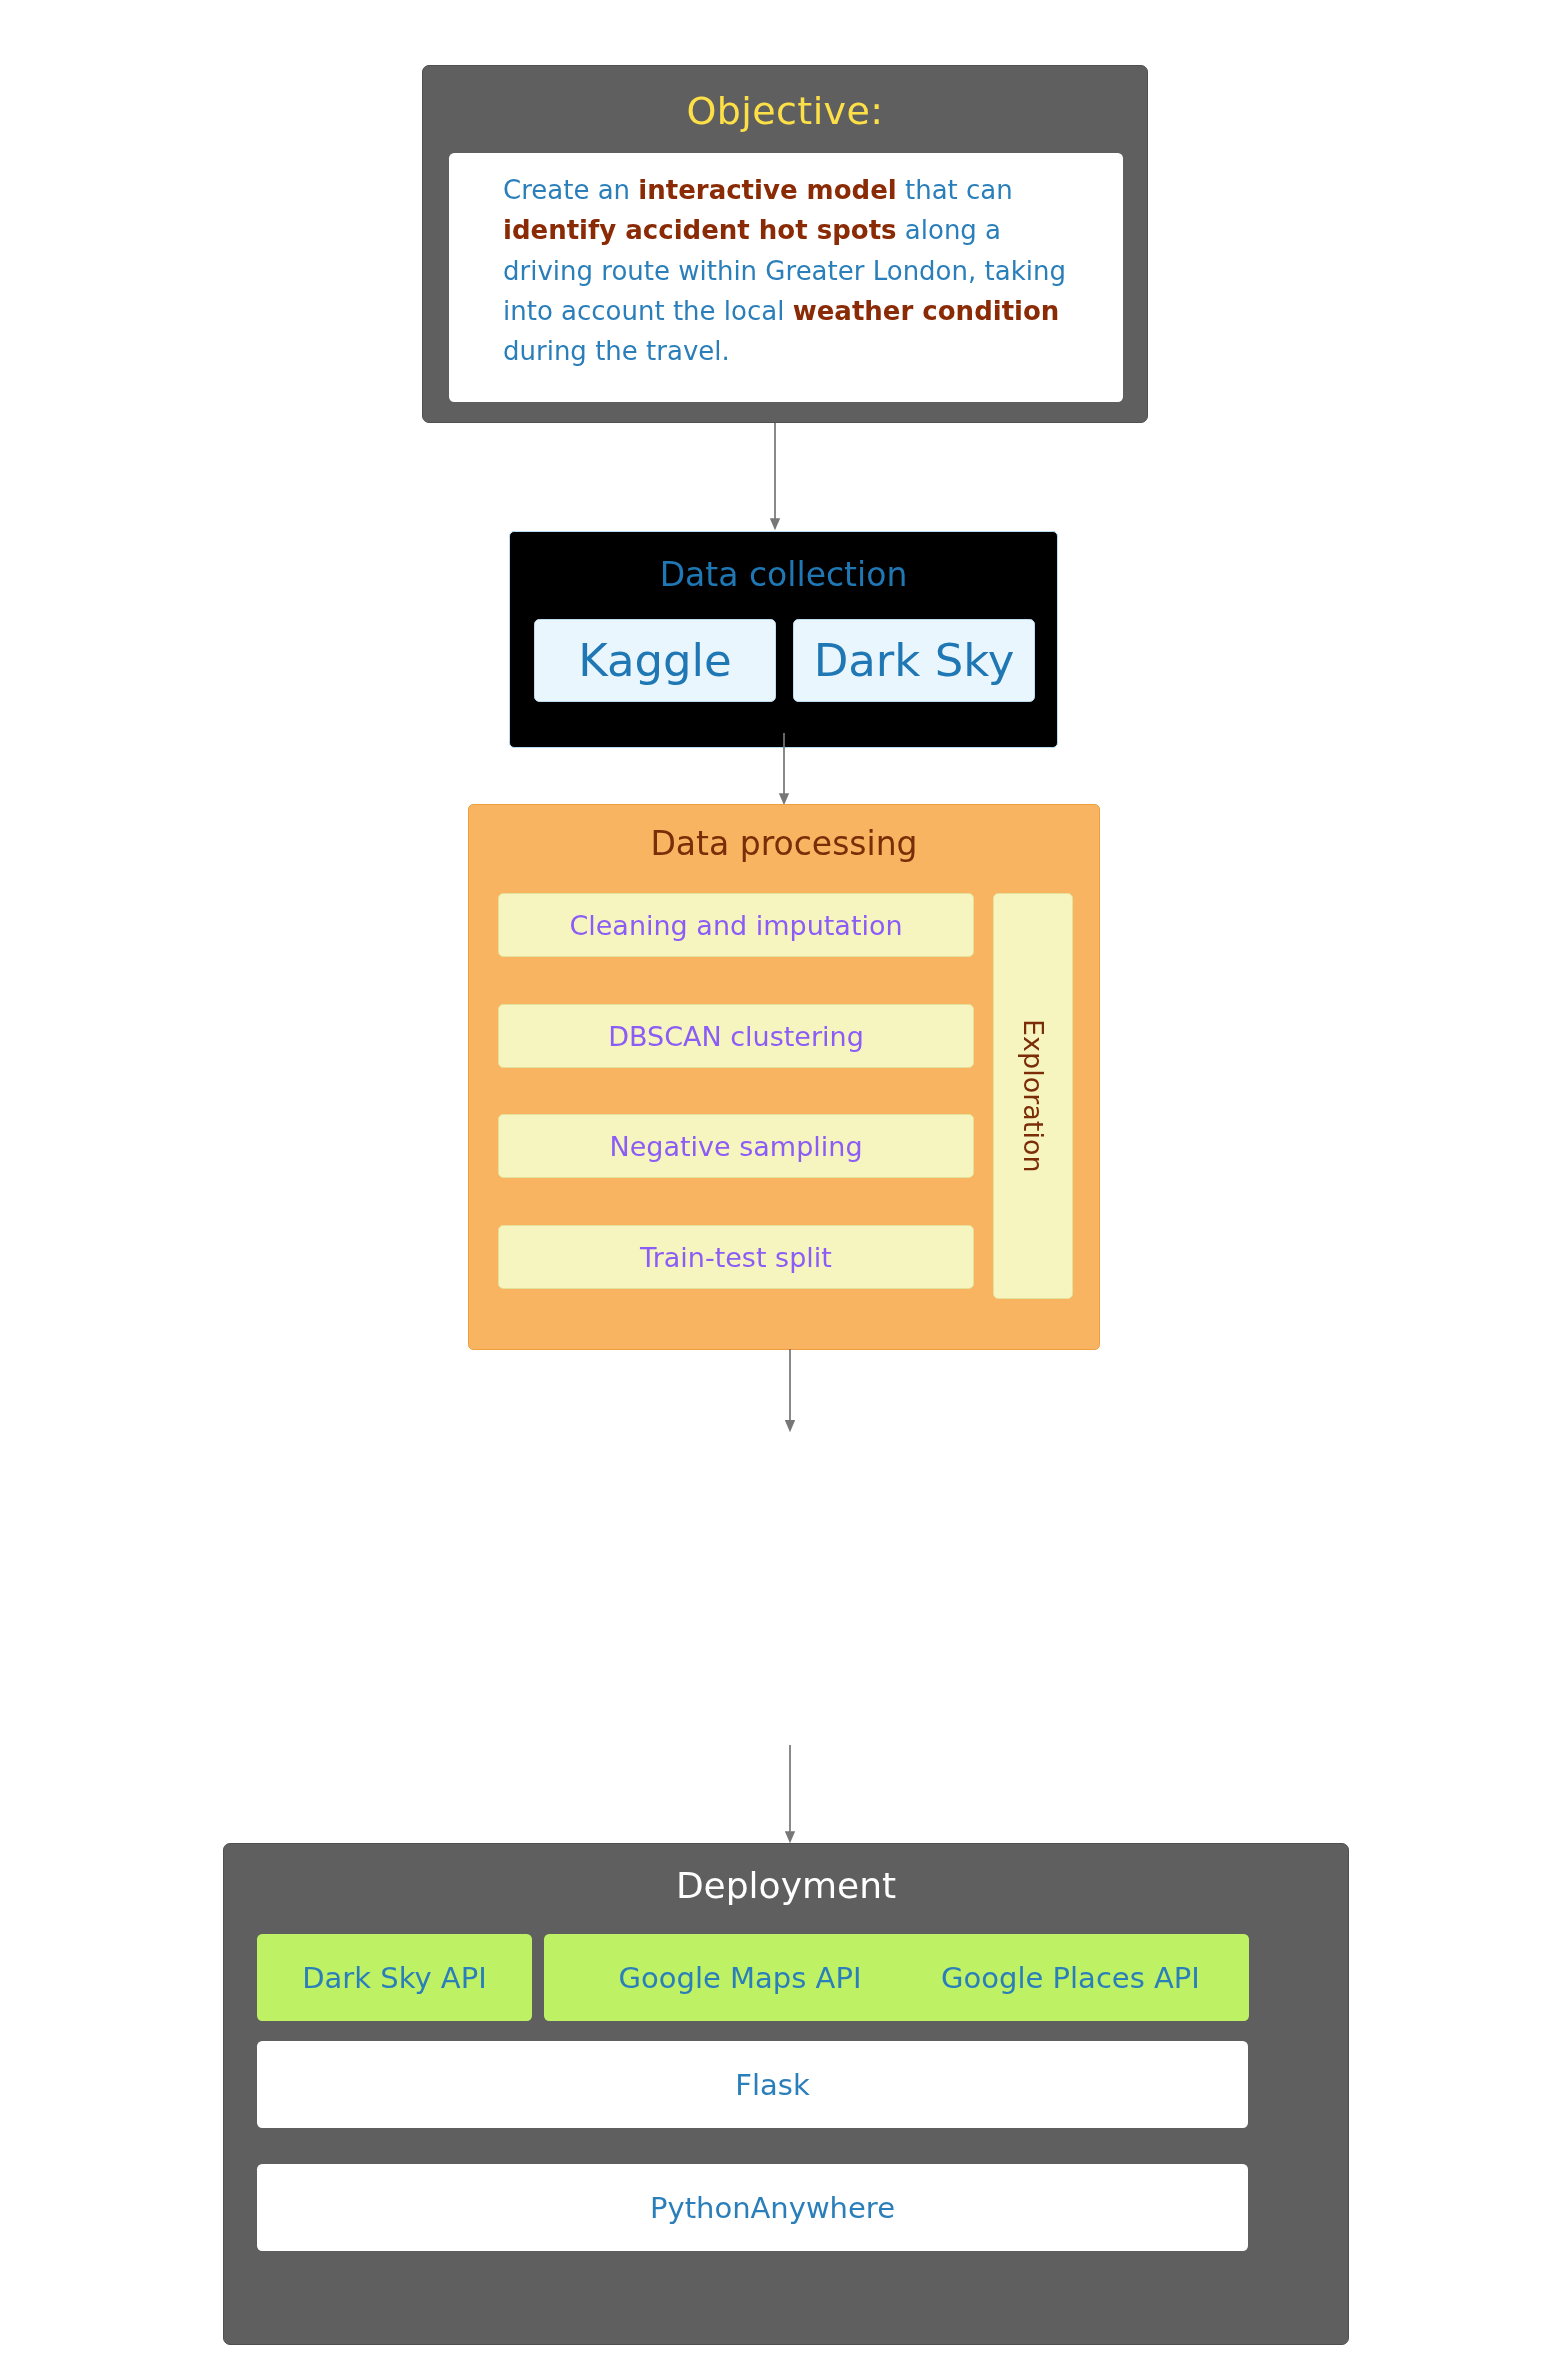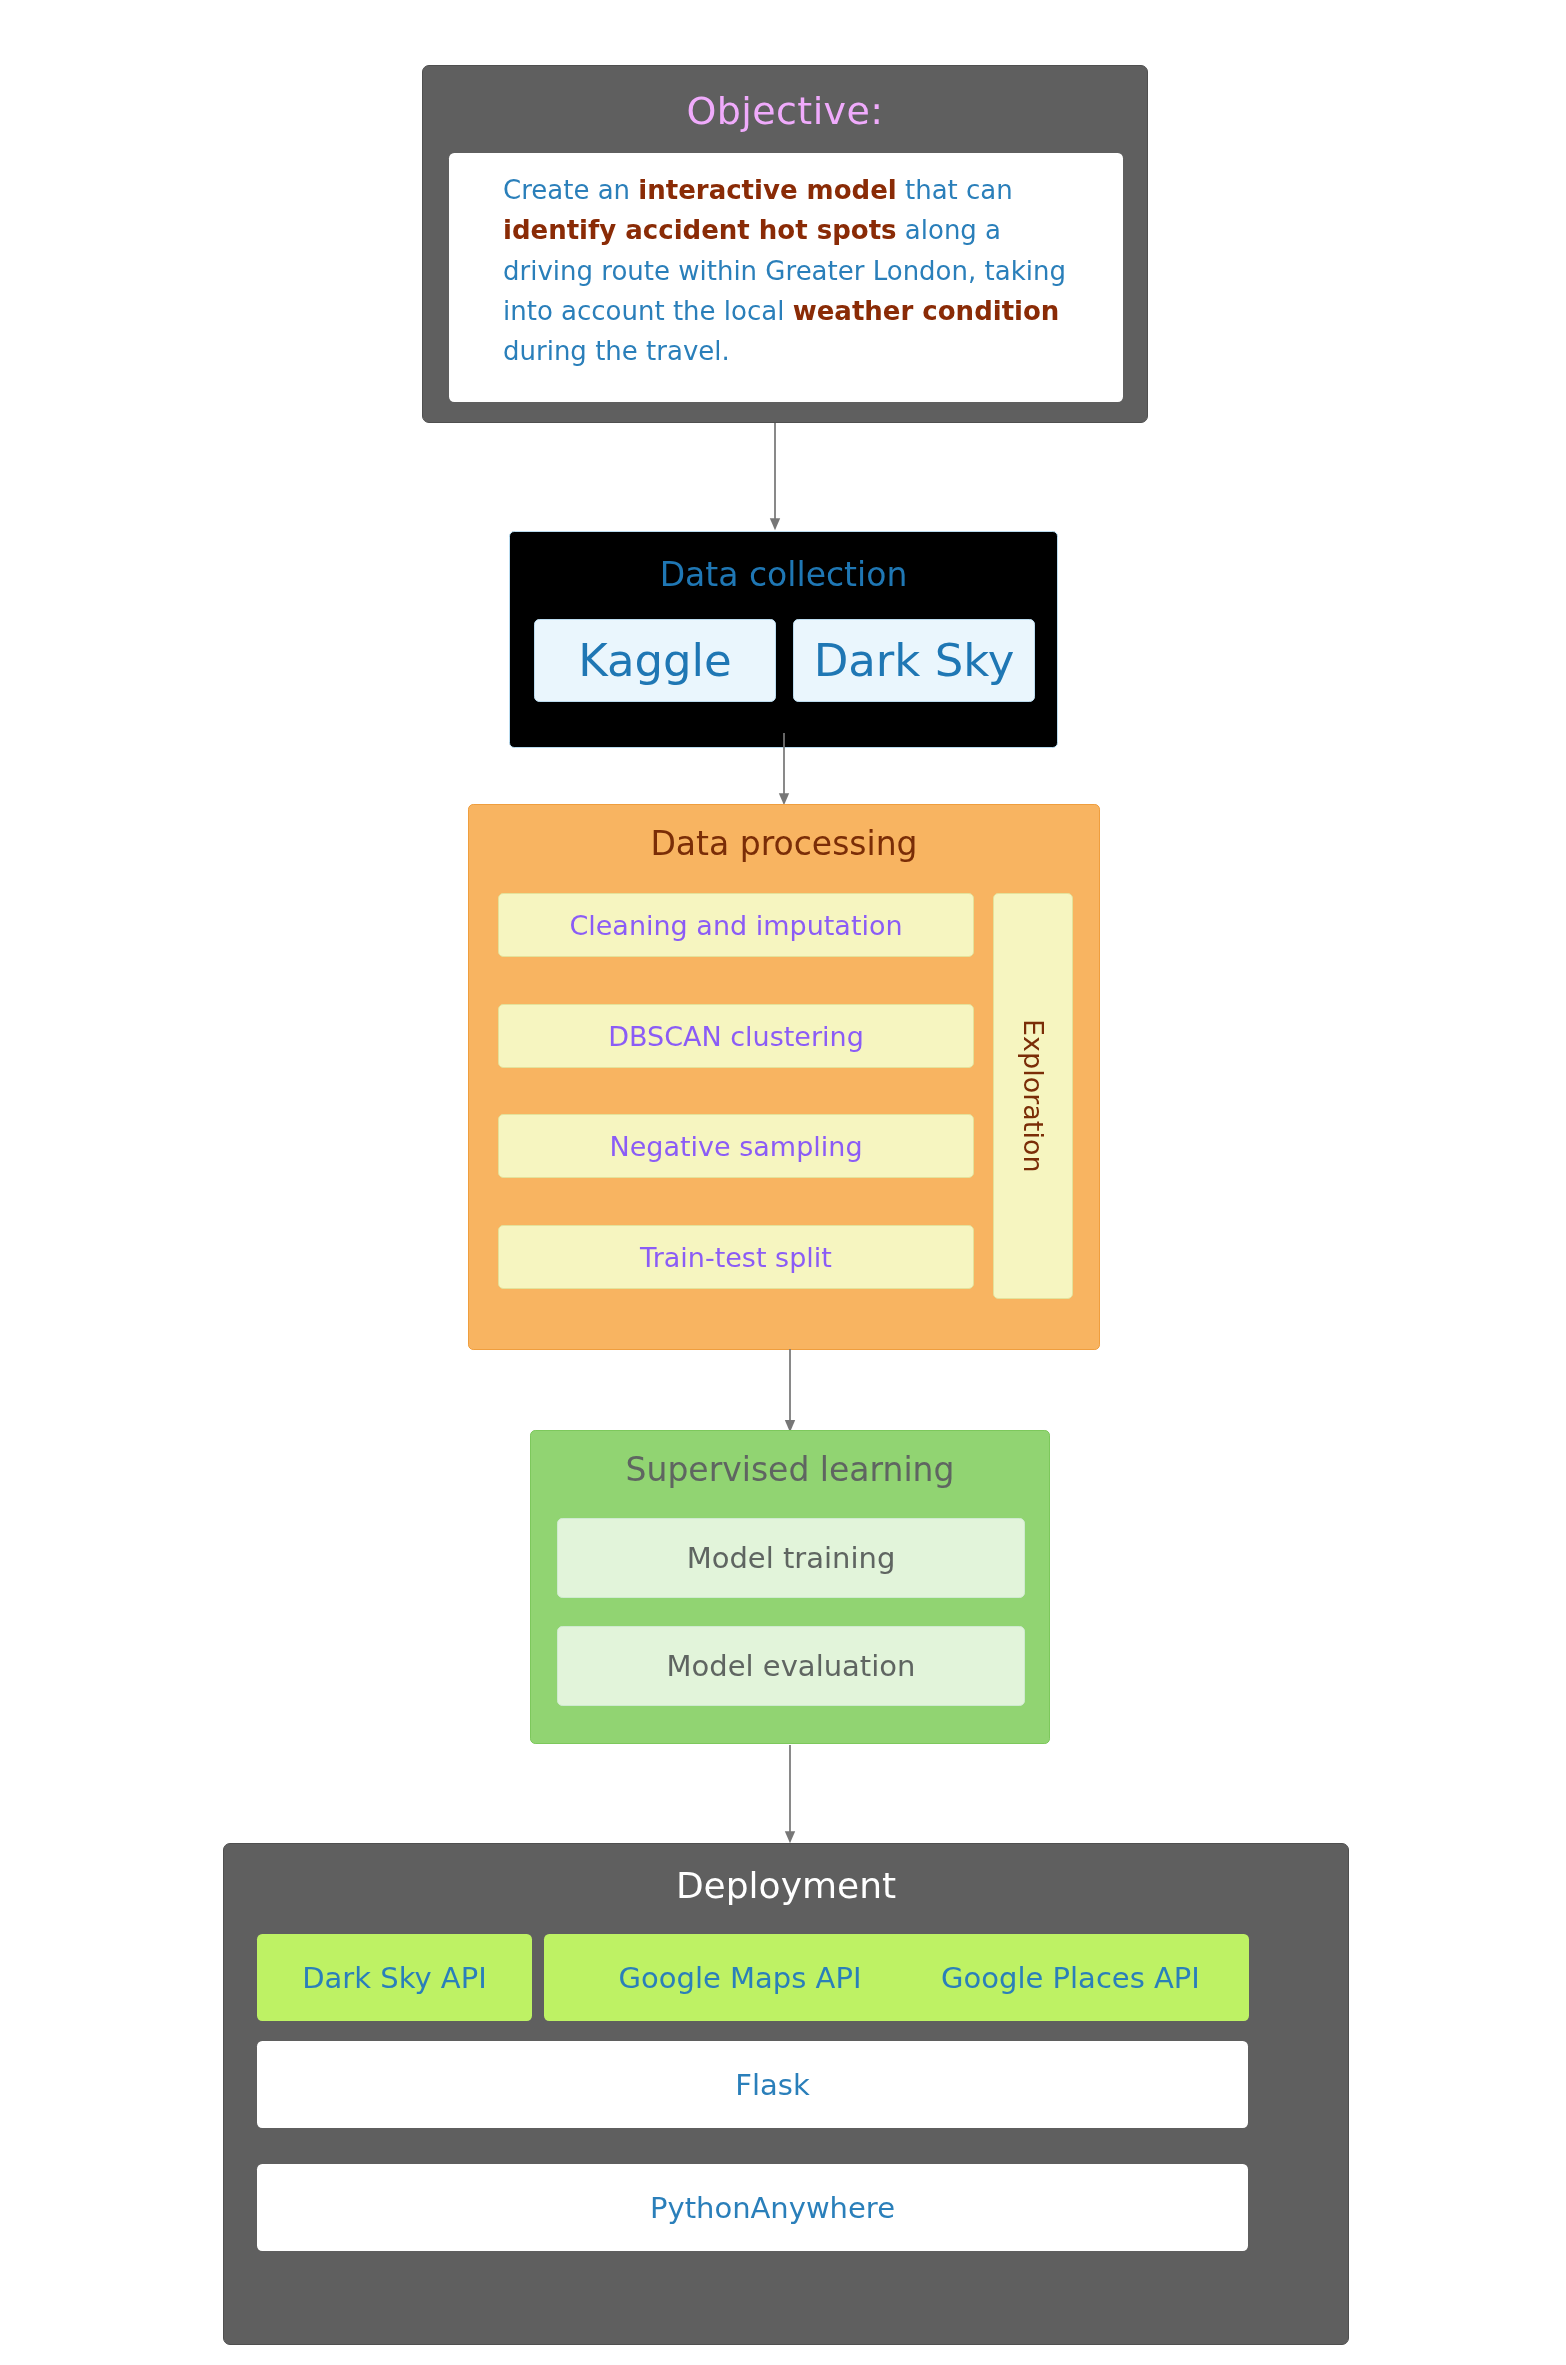--- a/index.html
+++ b/index.html
@@ -39,21 +39,21 @@
     height: 358px;
     background: #5f5f5f;
     border: 1.7px solid #4f4f4f;
     border-radius: 7px;
   }
   #objective-title {
     position: absolute;
     left: 0;
     top: 22.5px;
     width: 100%;
-    color: #f0abfc;
+    color: #fde047;
     font-size: 38px;
     letter-spacing: 0.4px;
   }
   #objective-card {
     position: absolute;
     left: 26px;
     top: 87px;
     width: 674px;
     height: 249px;
     background: #ffffff;
@@ -293,25 +293,20 @@
     <div id="processing-exploration">
       <span>Exploration</span>
     </div>
   </div>
 
   <svg class="arrow" style="left:777px; top:1349px; width:26px; height:85px;" viewBox="0 0 30 98" width="26" height="85">
     <line x1="15" y1="0" x2="15" y2="84" stroke="#777777" stroke-width="2"></line>
     <polygon points="15,96 9,82 21,82" fill="#777777"></polygon>
   </svg>
 
-  <div class="box" id="supervised-box">
-    <div class="title" id="supervised-title">Supervised learning</div>
-    <div class="supervised-item" id="supervised-item-0">Model training</div>
-    <div class="supervised-item" id="supervised-item-1">Model evaluation</div>
-  </div>
 
   <svg class="arrow" style="left:777px; top:1745px; width:26px; height:100px;" viewBox="0 0 30 116" width="26" height="100">
     <line x1="15" y1="0" x2="15" y2="102" stroke="#777777" stroke-width="2"></line>
     <polygon points="15,114 9,100 21,100" fill="#777777"></polygon>
   </svg>
 
   <div class="box" id="deployment-box">
     <div class="title" id="deployment-title">Deployment</div>
     <div class="deployment-api" id="deployment-api-0">Dark Sky API</div>
     <div class="deployment-api" id="deployment-api-1">Google Maps API</div>

